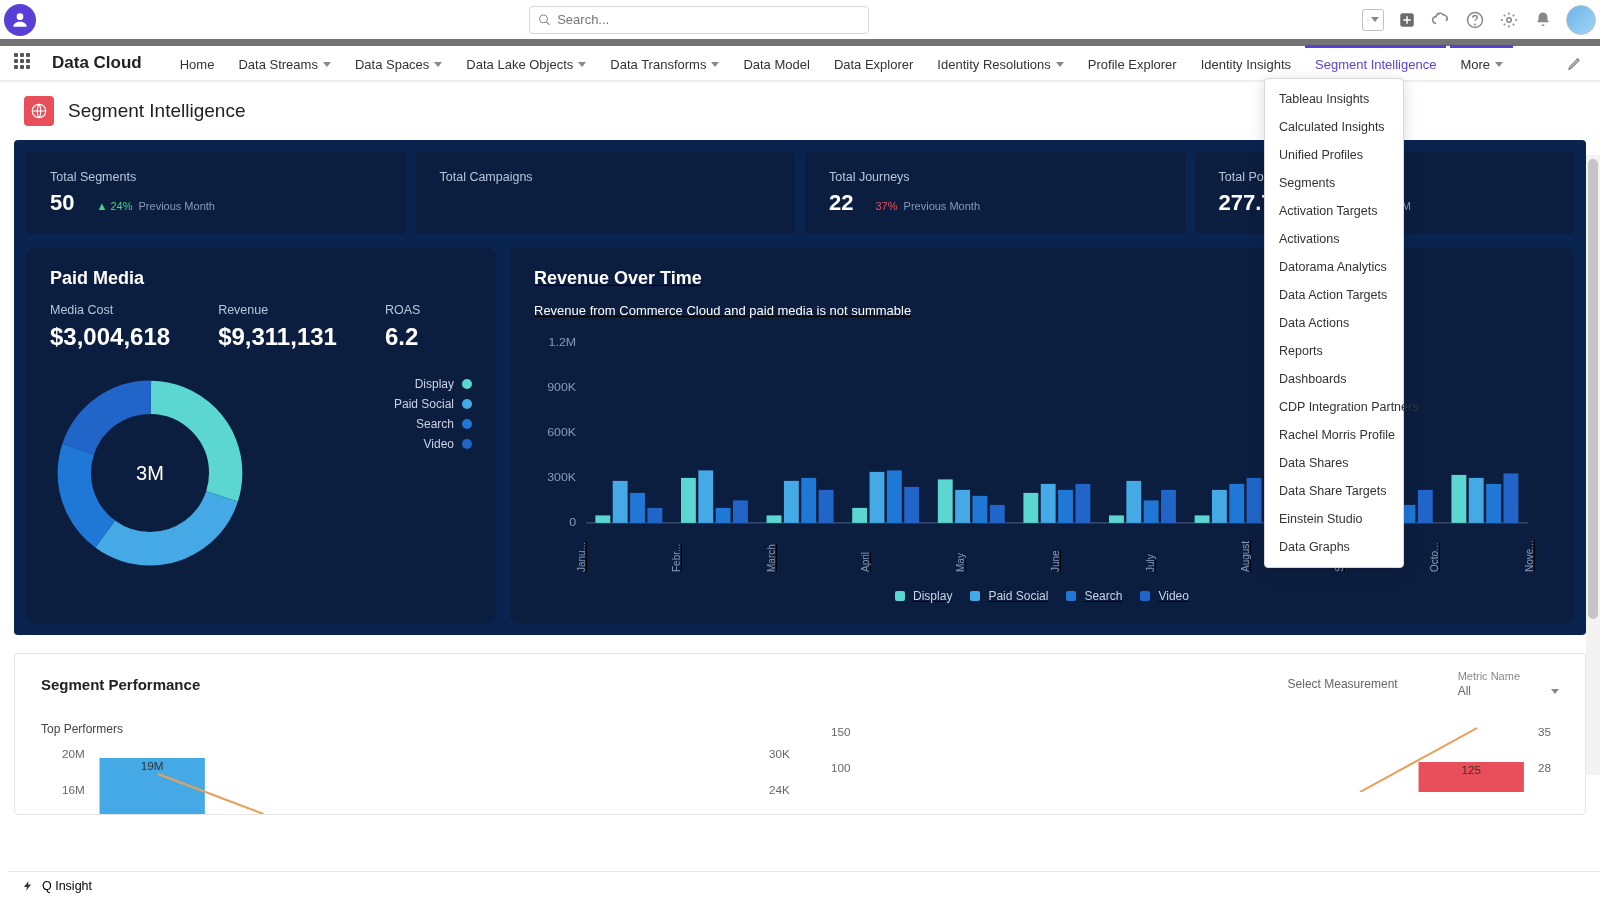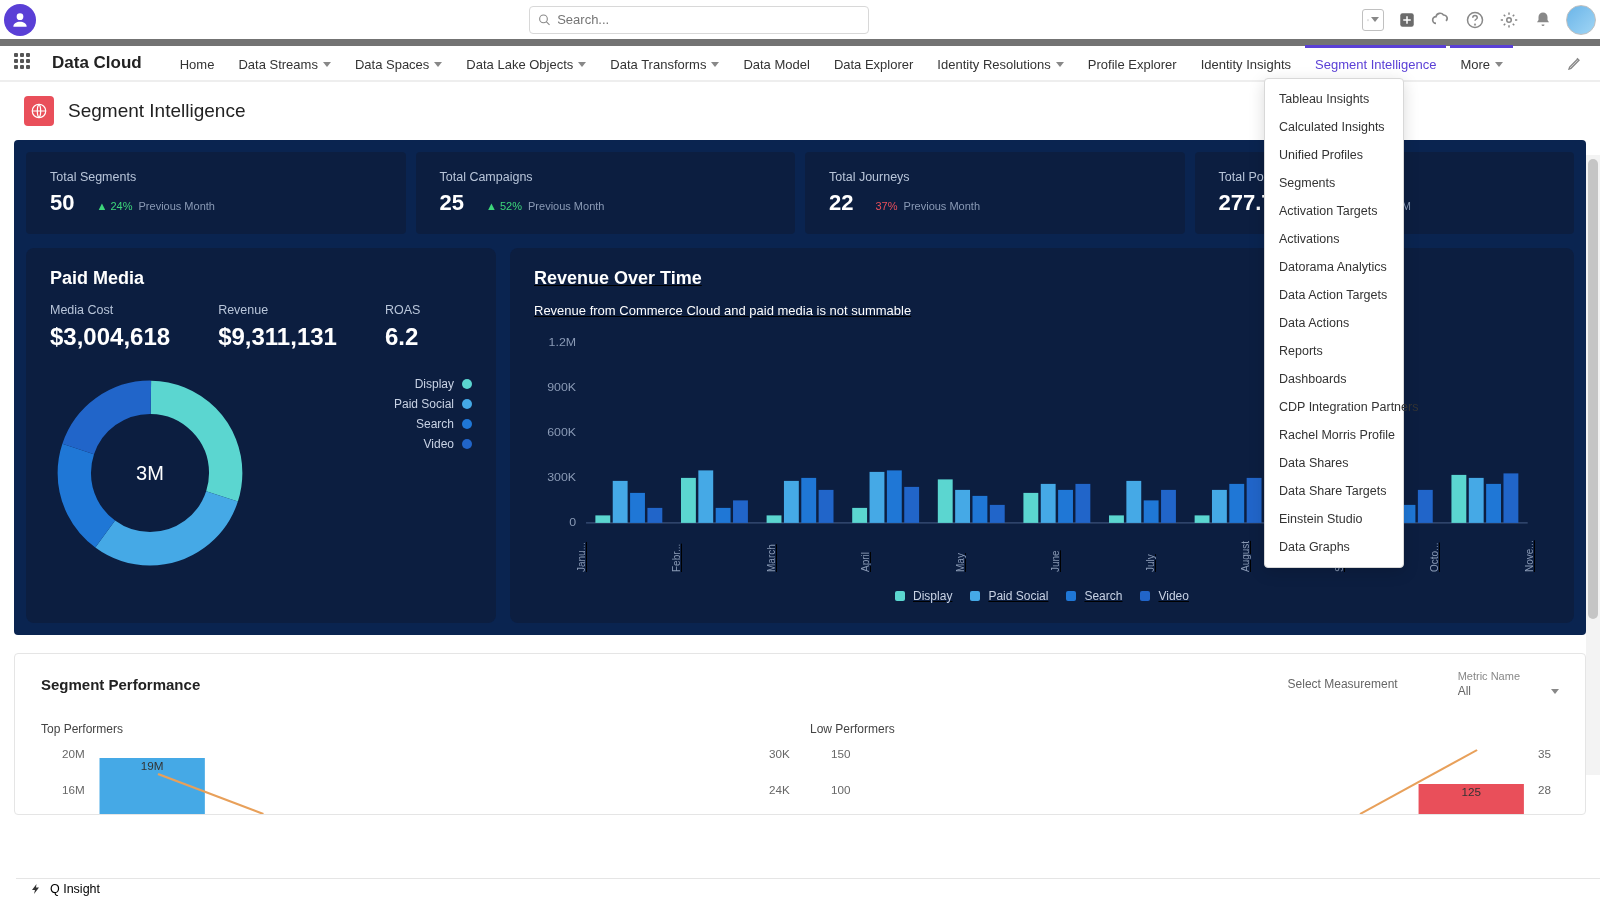--- a/index.html
+++ b/index.html
@@ -85,21 +85,21 @@
 .sp-controls { display: flex; align-items: center; gap: 60px; font-size: 12px; color: #666; }
 .metric-select { display: flex; flex-direction: column; gap: 2px; }
 .metric-select-row { display: flex; align-items: center; gap: 80px; }
 
 .perf-columns { display: flex; gap: 20px; }
 .perf-col { flex: 1; position: relative; }
 .perf-col-title { font-size: 12px; color: #444; margin-bottom: 8px; }
 .mini-chart { height: 70px; position: relative; overflow: hidden; }
 
 
-.footer { position: absolute; bottom: 0; left: 16px; right: 0; height: 21px; border-top: 1px solid #e5e5e5; display: flex; align-items: center; padding: 0 14px; font-size: 12.5px; gap: 8px; background: #fff; }
+.footer { position: absolute; bottom: 0; left: 8px; right: 0; height: 28px; border-top: 1px solid #e5e5e5; display: flex; align-items: center; padding: 0 14px; font-size: 12.5px; gap: 8px; background: #fff; }
 
 
 .right-scroll { position: absolute; right: 0; top: 155px; width: 14px; height: 620px; background: #f3f3f3; }
 .right-scroll-thumb { position: absolute; top: 4px; left: 2px; width: 10px; height: 460px; background: #c5c5c5; border-radius: 5px; }
 
 
 .c-display  { background: #5bd6d0; }
 .c-paidsocial { background: #45a9e6; }
 .c-search   { background: #1f77d6; }
 .c-video    { background: #2165c9; }
@@ -263,24 +263,20 @@
     <div class="kpi-row" id="kpi-row">
         <div class="kpi-card">
           <div class="kpi-label">Total Segments</div>
     <div class="kpi-val-row">
       <div class="kpi-val">50</div>
       <div class="kpi-trend up">▲ 24%<span class="kpi-trend-suffix"> Previous Month</span></div>
     </div>
         </div>
         <div class="kpi-card">
           <div class="kpi-label">Total Campaigns</div>
-    <div class="kpi-val-row">
-      <div class="kpi-val">25</div>
-      <div class="kpi-trend up">▲ 52%<span class="kpi-trend-suffix"> Previous Month</span></div>
-    </div>
         </div>
         <div class="kpi-card">
           <div class="kpi-label">Total Journeys</div>
     <div class="kpi-val-row">
       <div class="kpi-val">22</div>
       <div class="kpi-trend down">37%<span class="kpi-trend-suffix"> Previous Month</span></div>
     </div>
         </div>
         <div class="kpi-card">
           <div class="kpi-label">Total Population</div>
@@ -456,21 +452,20 @@
           <text x="18" y="50" font-size="10" fill="#666">16M</text>
           <rect x="50" y="14" width="90" height="56" fill="#45a9e6"></rect>
           <text x="95" y="26" font-size="10" fill="#333" text-anchor="middle">19M</text>
           <line x1="100" y1="30" x2="190" y2="70" stroke="#e8a05a" stroke-width="2"></line>
           <text x="622" y="14" font-size="10" fill="#666">30K</text>
           <text x="622" y="50" font-size="10" fill="#666">24K</text>
         </svg>
       </div>
     </div>
     <div class="perf-col">
-      <div class="perf-col-title">Low Performers</div>
       <div class="mini-chart">
         <svg width="100%" height="70" viewBox="0 0 640 70" preserveAspectRatio="none">
           <text x="18" y="14" font-size="10" fill="#666">150</text>
           <text x="18" y="50" font-size="10" fill="#666">100</text>
           <line x1="470" y1="70" x2="570" y2="6" stroke="#e8a05a" stroke-width="2"></line>
           <rect x="520" y="40" width="90" height="30" fill="#e94f5a"></rect>
           <text x="565" y="52" font-size="10" fill="#333" text-anchor="middle">125</text>
           <text x="622" y="14" font-size="10" fill="#666">35</text>
           <text x="622" y="50" font-size="10" fill="#666">28</text>
         </svg>

